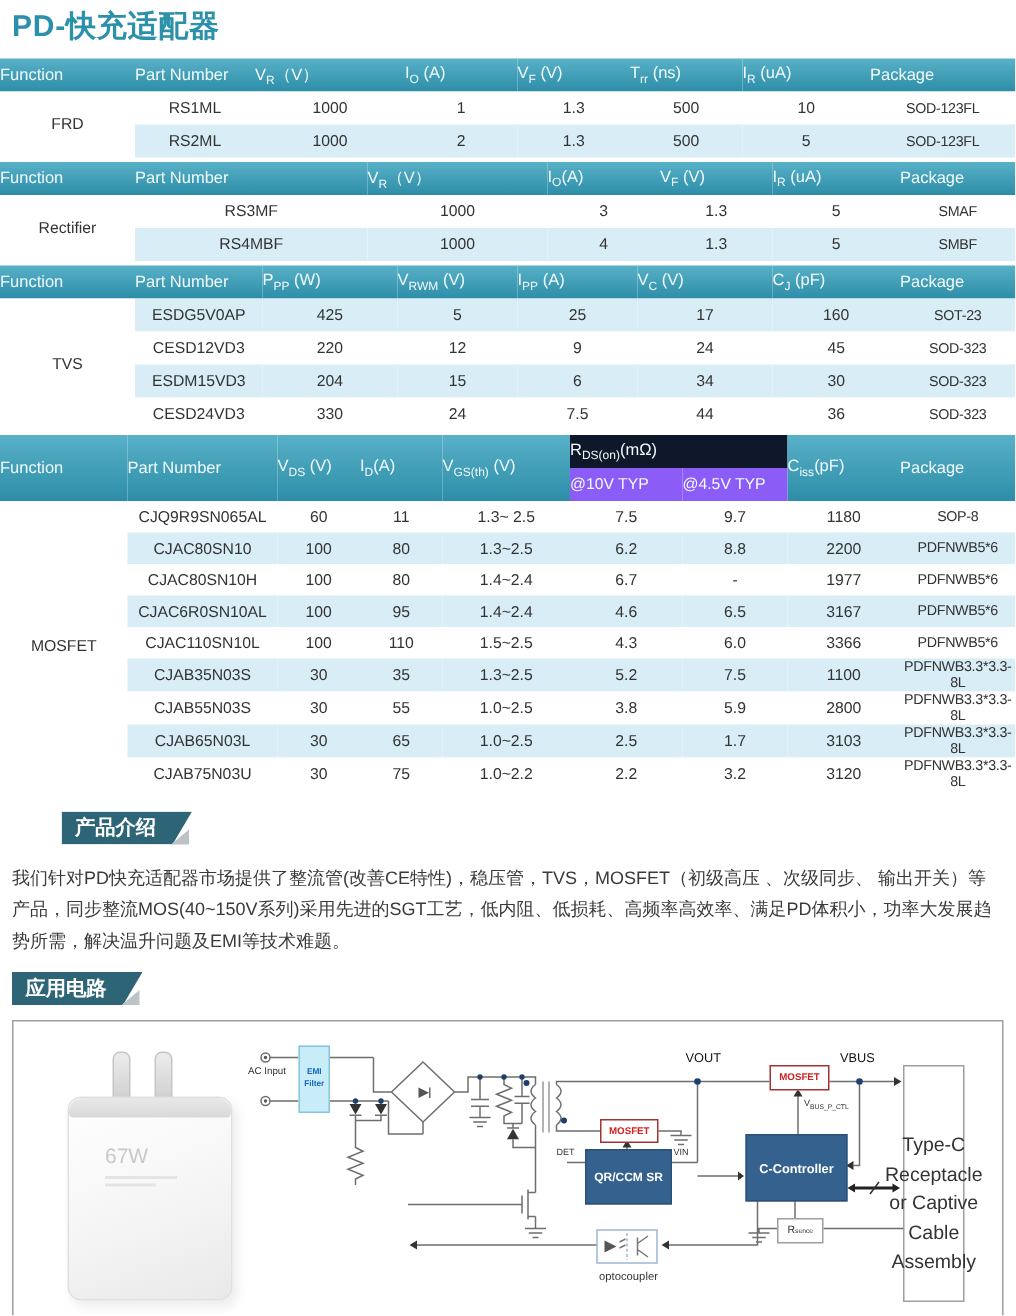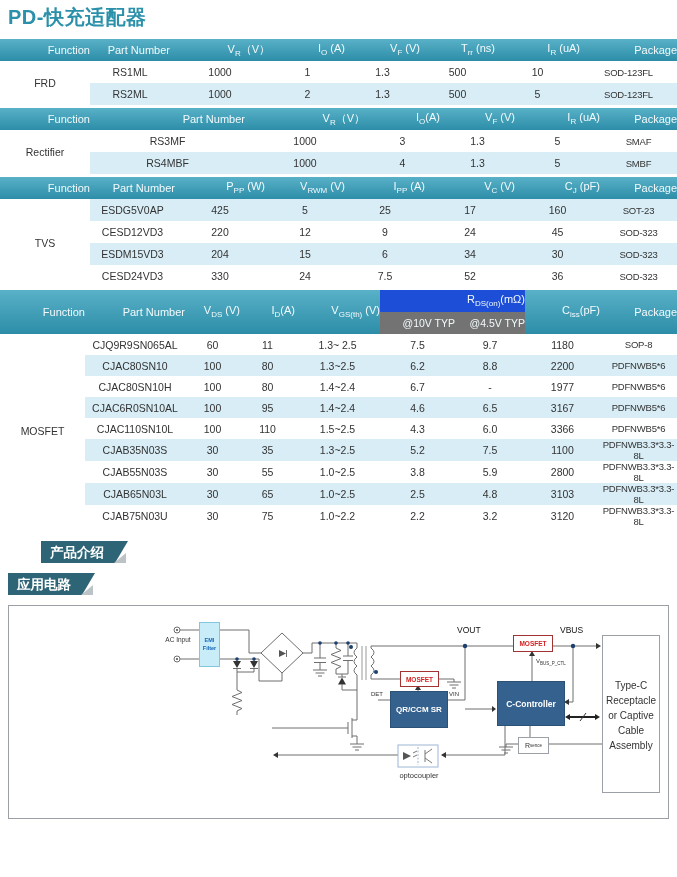--- a/index.html
+++ b/index.html
@@ -1,29 +1,29 @@
 <!DOCTYPE html>
 <html><head>
 <meta charset="utf-8">
 <style>
   html,body{margin:0;padding:0;background:#fff;}
   .page{width:677px;height:877px;position:relative;background:#fff;overflow:hidden;
         font-family:"Liberation Sans","DejaVu Sans",sans-serif;}
   h1.title{margin:4px 0 8px 8px;font-size:20px;font-weight:bold;color:#2B90AA;letter-spacing:0.5px;}
   table.spec{width:677px;border-collapse:collapse;table-layout:fixed;margin:0 0 3px 0;}
   table.spec th{background:linear-gradient(180deg,#58B1C7 0%,#2D8DA8 100%);color:#F2FAFC;
-        font-weight:400;font-size:11px;height:22px;padding:0;text-align:right;}
+        font-weight:400;font-size:11px;height:22px;padding:0;text-align:left;}
   table.spec th sub{font-size:8px;}
   table.spec td{font-size:10.5px;color:#333;text-align:center;height:22px;padding:0;background:#fff;}
   table.spec tr.shade td{background:#D8EDF6;}
   table.spec td.fn{background:#fff !important;color:#333;}
   table.spec td:last-child{font-size:9.5px;letter-spacing:-0.2px;}
   table.mosfet td{height:21px;}
-  table.mosfet th.rds-top{background:#1d4ed8;}
-  table.mosfet th.rds-sub{background:#737373;font-size:10.5px;}
+  table.mosfet th.rds-top{background:#0f172a;}
+  table.mosfet th.rds-sub{background:#8b5cf6;font-size:10.5px;}
   .ribbon-wrap{margin-left:8px;}
   .rw1{margin-top:14px;padding-left:33px;} .rw2{margin-top:10px;}
   .ribbon{position:relative;display:inline-block;height:22px;line-height:22px;padding:0 24px 0 9px;}
   .ribbon .bg{position:absolute;inset:0;background:#2E6576;
         clip-path:polygon(0 0,100% 0,calc(100% - 13px) 100%,0 100%);}
   .ribbon .fold{position:absolute;right:2px;bottom:0;width:0;height:0;
         border-bottom:10px solid #BCC3C7;border-left:12px solid transparent;}
   .ribbon .txt{position:relative;z-index:1;color:#fff;font-weight:bold;font-size:13.5px;}
   p.intro{margin:12px 8px 0 8px;font-size:12px;line-height:21px;color:#3A3A3A;}
   .diagram{position:relative;margin:10px 8px 0 8px;height:212px;border:1px solid #9AA0A5;background:#fff;}
@@ -58,22 +58,22 @@
   .mos-top{left:504px;top:29px;width:38px;height:15px;}
   .lbl-det{left:362px;top:85px;font-size:6px;}
   .lbl-vin{left:440px;top:85px;font-size:6px;}
   .lbl-vout{left:436px;top:19px;font-size:8.5px;color:#111;margin-left:12px;}
   .lbl-vbus{left:551px;top:19px;font-size:8.5px;color:#111;}
   .lbl-vctl{left:527px;top:52px;font-size:6px;}
   .lbl-vctl sub,.rsence-box sub{font-size:4.5px;}
   .rsence-box{left:509px;top:131px;width:29px;height:15px;background:#fff;border:1px solid #9AA0A5;
         font-size:7px;display:flex;align-items:center;justify-content:center;}
   .lbl-opto{left:382px;top:165px;width:56px;font-size:7.5px;text-align:center;}
-  .typec-box{left:593px;top:29px;width:58px;height:158px;border:1px solid #9AA0A5;background:#fff;
-        font-size:10px;text-align:center;display:flex;align-items:flex-start;justify-content:center;
+  .typec-box{left:593px;top:29px;width:41px;height:158px;border:1px solid #9AA0A5;background:#fff;
+        font-size:13px;text-align:center;display:flex;align-items:flex-start;justify-content:center;
         padding-top:42px;box-sizing:border-box;line-height:1.5;color:#333;}
 </style>
 </head>
 <body>
 
 <div class="page">
 
   <h1 class="title">PD-快充适配器</h1>
 
   <table class="spec">
@@ -212,21 +212,21 @@
           <td>6</td>
           <td>34</td>
           <td>30</td>
           <td>SOD-323</td>
         </tr>
         <tr>
           <td>CESD24VD3</td>
           <td>330</td>
           <td>24</td>
           <td>7.5</td>
-          <td>52</td>
+          <td>44</td>
           <td>36</td>
           <td>SOD-323</td>
         </tr>
       </tbody>
     </table>
   <table class="spec mosfet">
       <colgroup>
         <col style="width: 85px;">
         <col style="width: 100px;">
         <col style="width: 55px;">
@@ -324,21 +324,21 @@
           <td>5.9</td>
           <td>2800</td>
           <td>PDFNWB3.3*3.3-8L</td>
         </tr>
         <tr class="shade">
           <td>CJAB65N03L</td>
           <td>30</td>
           <td>65</td>
           <td>1.0~2.5</td>
           <td>2.5</td>
-          <td>4.8</td>
+          <td>1.7</td>
           <td>3103</td>
           <td>PDFNWB3.3*3.3-8L</td>
         </tr>
         <tr>
           <td>CJAB75N03U</td>
           <td>30</td>
           <td>75</td>
           <td>1.0~2.2</td>
           <td>2.2</td>
           <td>3.2</td>
@@ -349,20 +349,21 @@
     </table>
 
   <div class="ribbon-wrap rw1">
     <div class="ribbon">
       <span class="bg"></span>
       <span class="fold"></span>
       <span class="txt">产品介绍</span>
     </div>
   </div>
 
+  <p class="intro">我们针对PD快充适配器市场提供了整流管(改善CE特性)，稳压管，TVS，MOSFET（初级高压 、次级同步、 输出开关）等产品，同步整流MOS(40~150V系列)采用先进的SGT工艺，低内阻、低损耗、高频率高效率、满足PD体积小，功率大发展趋势所需，解决温升问题及EMI等技术难题。</p>
 
   <div class="ribbon-wrap rw2">
     <div class="ribbon">
       <span class="bg"></span>
       <span class="fold"></span>
       <span class="txt">应用电路</span>
     </div>
   </div>
 
   <div class="diagram">
@@ -414,20 +415,30 @@
         <circle cx="342" cy="41" r="2"></circle>
           <circle cx="367" cy="66" r="2"></circle>
         <circle cx="228" cy="53" r="1.8"></circle>
           <circle cx="245" cy="53" r="1.8"></circle>
         <circle cx="311" cy="37" r="1.8"></circle>
           <circle cx="327" cy="37" r="1.8"></circle>
           <circle cx="339" cy="37" r="1.8"></circle>
       </g>
     </svg>
 
+    <div class="charger">
+      <div class="prong p1"></div>
+      <div class="prong p2"></div>
+      <div class="body">
+        <div class="topface"></div>
+        <div class="watt">67W</div>
+        <div class="tl1"></div>
+        <div class="tl2"></div>
+      </div>
+    </div>
 
     <div class="dl lbl-ac">AC Input</div>
     <div class="dl emi-box">EMI Filter</div>
     <div class="dl redbox mos-sr">MOSFET</div>
     <div class="dl navy sr-box">QR/CCM SR</div>
     <div class="dl lbl-det">DET</div>
     <div class="dl lbl-vin">VIN</div>
     <div class="dl lbl-vout">VOUT</div>
     <div class="dl redbox mos-top">MOSFET</div>
     <div class="dl lbl-vbus">VBUS</div>

